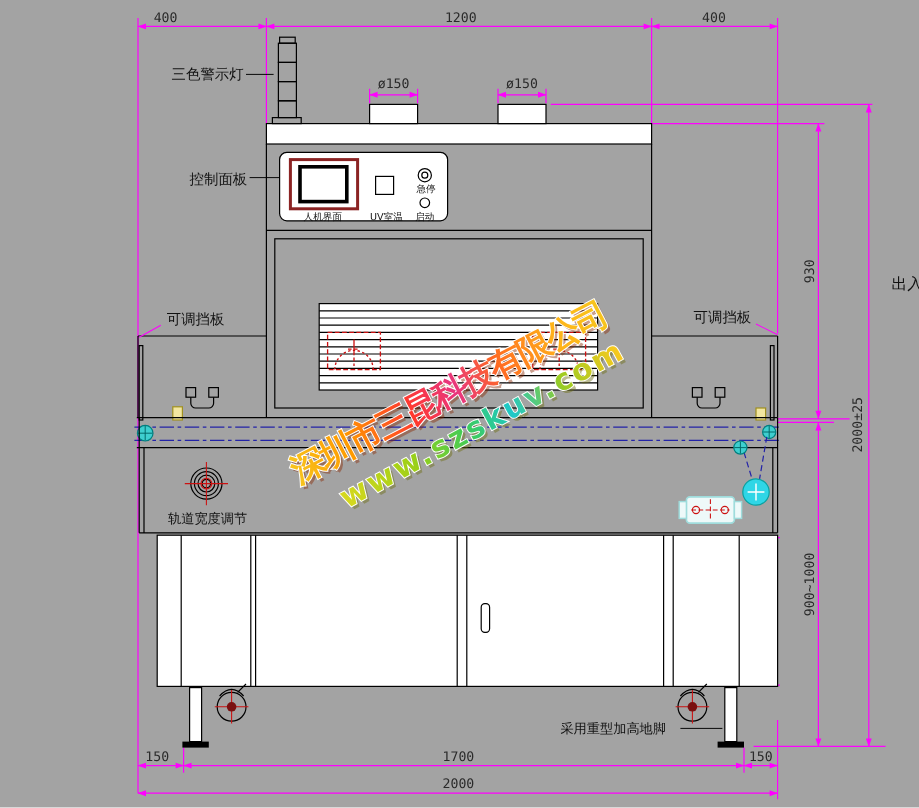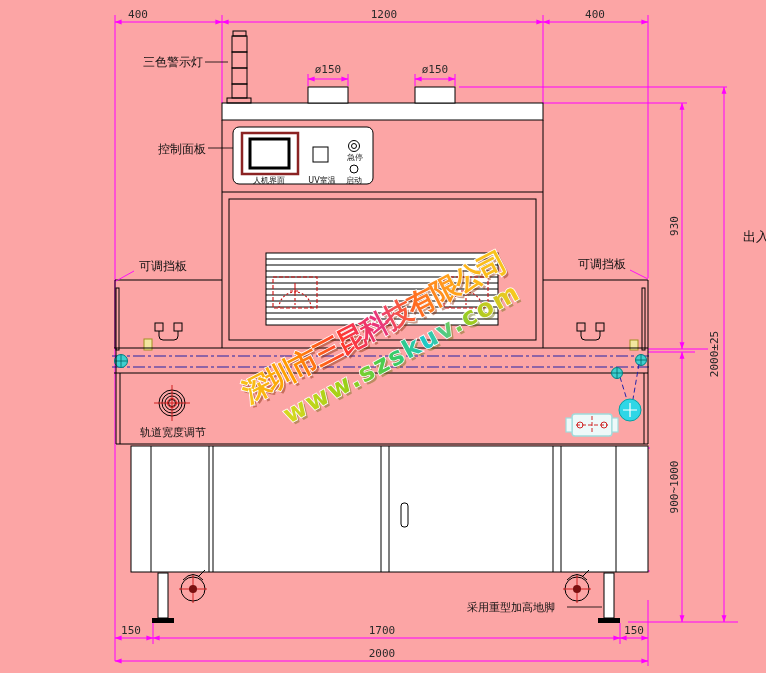--- a/index.html
+++ b/index.html
@@ -1,16 +1,16 @@
 <!DOCTYPE html>
 <html><head>
 <meta charset="utf-8">
 <style>
   html,body{margin:0;padding:0;background:#fff;}
-  .stage{position:relative;width:766px;height:673px;background:#fca5a5;overflow:hidden;
+  .stage{position:relative;width:766px;height:673px;background:#a3a3a3;overflow:hidden;
          font-family:"DejaVu Sans",sans-serif;}
   svg{display:block;}
   .dim{stroke:#ff00ff;stroke-width:1;fill:none;}
   .dimline{stroke:#ff00ff;stroke-width:1;fill:none;}
   .dimtext{font-family:"DejaVu Sans Mono",monospace;font-size:11px;fill:#2a2a2a;}
   .cn{font-family:"DejaVu Sans",sans-serif;font-size:12px;fill:#111;}
   .cns{font-family:"DejaVu Sans",sans-serif;font-size:8px;fill:#111;}
   .k{stroke:#000;stroke-width:1;fill:none;}
   .kw{stroke:#000;stroke-width:1;fill:#fff;}
   .leader{stroke:#000;stroke-width:0.8;fill:none;}

